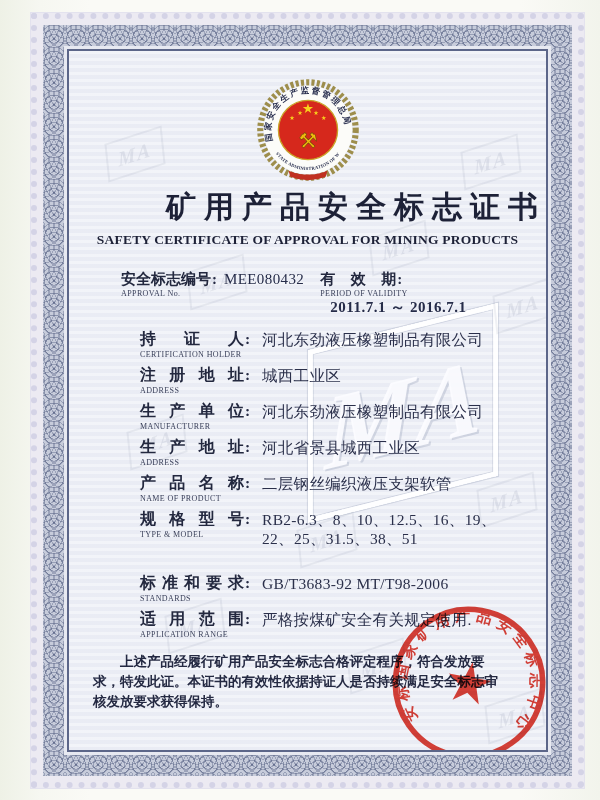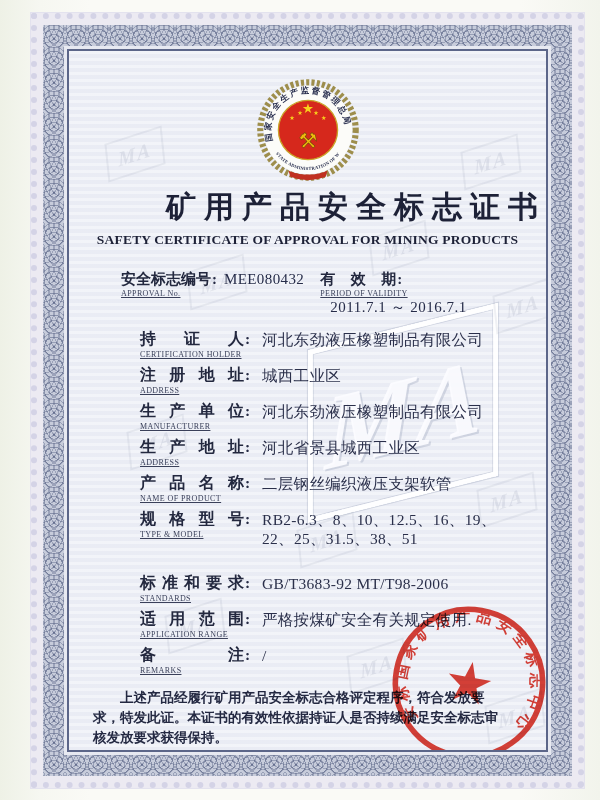--- a/index.html
+++ b/index.html
@@ -71,27 +71,27 @@
     font-size:30px;font-weight:700;letter-spacing:8px;color:#1d2137;
     margin:4px 0 0 8px;
   }
   .subtitle{
     position:relative;z-index:1;text-align:center;
     font-size:13.5px;font-weight:700;color:#1d2137;letter-spacing:.2px;margin-top:4px;
   }
   
   .meta{position:relative;z-index:1;display:flex;margin:22px 0 0 52px;font-size:15px;}
   .meta .blk{display:flex;align-items:flex-start;}
-  .sub-en{font-size:8px;letter-spacing:.4px;color:#3a405a;line-height:1;margin-top:1px;text-decoration:underline;}
+  .sub-en{font-size:8px;letter-spacing:.4px;color:#3a405a;line-height:1;margin-top:1px;}
   .lz{display:inline-block;text-align:justify;text-align-last:justify;font-weight:700;color:#23283f;}
   .colon{font-weight:700;margin:0 7px 0 1px;}
   .vtxt{font-weight:400;color:#262c49;letter-spacing:.4px;}
   .meta .validity{margin-left:16px;flex-direction:column;}
   .meta .lz.w-validity{width:76px;}
-  .meta .val-period{margin-left:10px;font-weight:400;letter-spacing:.5px;}
+  .meta .val-period{margin-left:10px;font-weight:700;letter-spacing:.5px;}
   
   .fields{position:relative;z-index:1;margin:12px 40px 0 23px;font-size:15.5px;}
   .row{display:flex;margin-bottom:3px;min-height:33px;}
   .row .lblblock{width:122px;flex:0 0 122px;margin-left:48px;}
   .row .lz{width:104px;font-size:16px;}
   .row .val{flex:1;color:#2a2f4a;font-weight:400;padding-top:1px;line-height:1.25;letter-spacing:.3px;}
   .row.gap{margin-top:24px;}
   
   .declaration{
     position:relative;z-index:1;margin:10px 38px 0 24px;
@@ -203,25 +203,20 @@
               <div class="row gap">
                 <div class="lblblock"><span class="lz">标准和要求</span><span class="colon">:</span>
                   <div class="sub-en">STANDARDS</div></div>
                 <div class="val">GB/T3683-92 MT/T98-2006</div>
               </div>
               <div class="row">
                 <div class="lblblock"><span class="lz">适用范围</span><span class="colon">:</span>
                   <div class="sub-en">APPLICATION RANGE</div></div>
                 <div class="val">严格按煤矿安全有关规定使用.</div>
               </div>
-              <div class="row">
-                <div class="lblblock"><span class="lz">备注</span><span class="colon">:</span>
-                  <div class="sub-en">REMARKS</div></div>
-                <div class="val">/</div>
-              </div>
             </div>
 
             <div class="declaration">上述产品经履行矿用产品安全标志合格评定程序，符合发放要求，特发此证。本证书的有效性依据持证人是否持续满足安全标志审核发放要求获得保持。</div>
 
             <svg class="stamp" viewBox="0 0 200 200">
               <circle cx="100" cy="100" r="92" fill="none" stroke="#dd3227" stroke-width="7"></circle>
               <text x="100" y="124" font-size="70" text-anchor="middle" fill="#dd3227">★</text>
               <defs>
                 <path id="stampArc" d="M 45,155 A 78 78 0 1 1 155,155" fill="none"></path>
               </defs>

